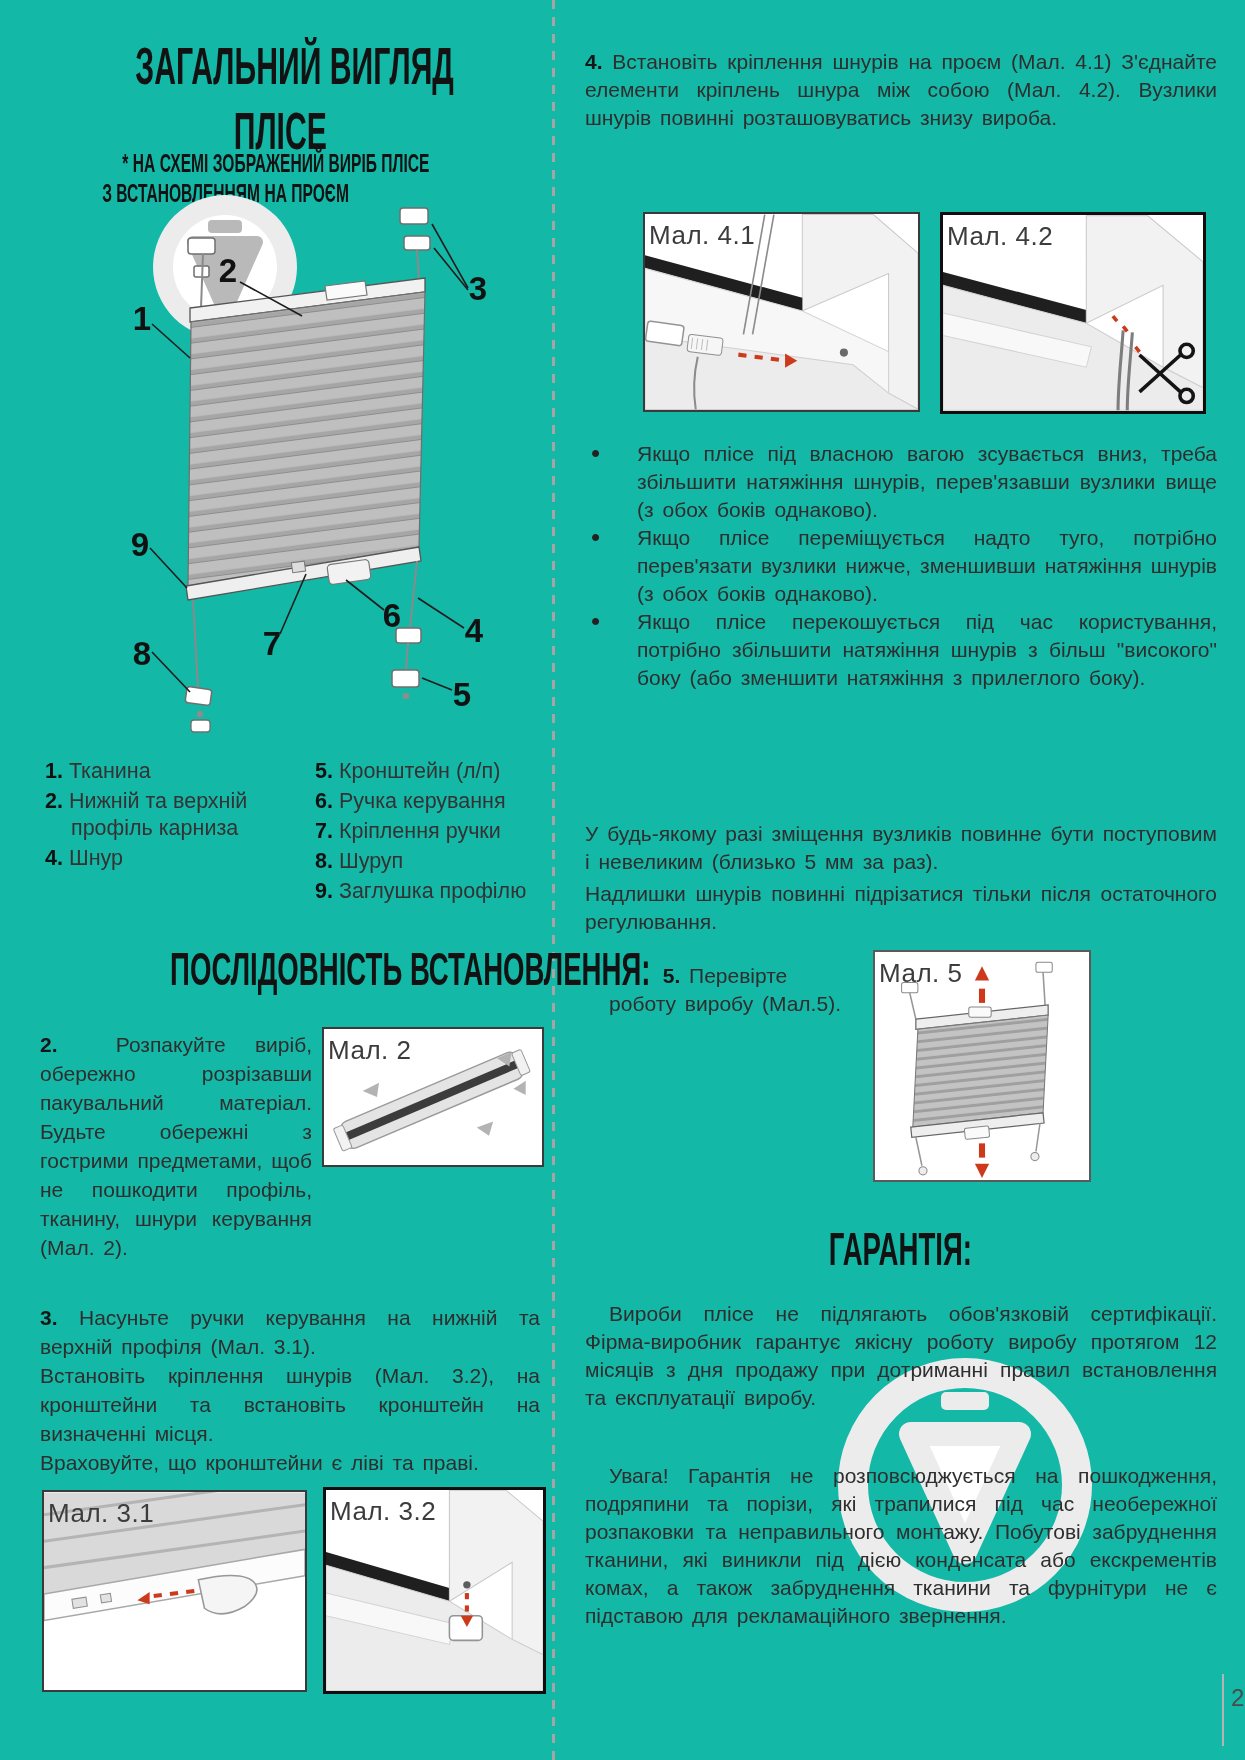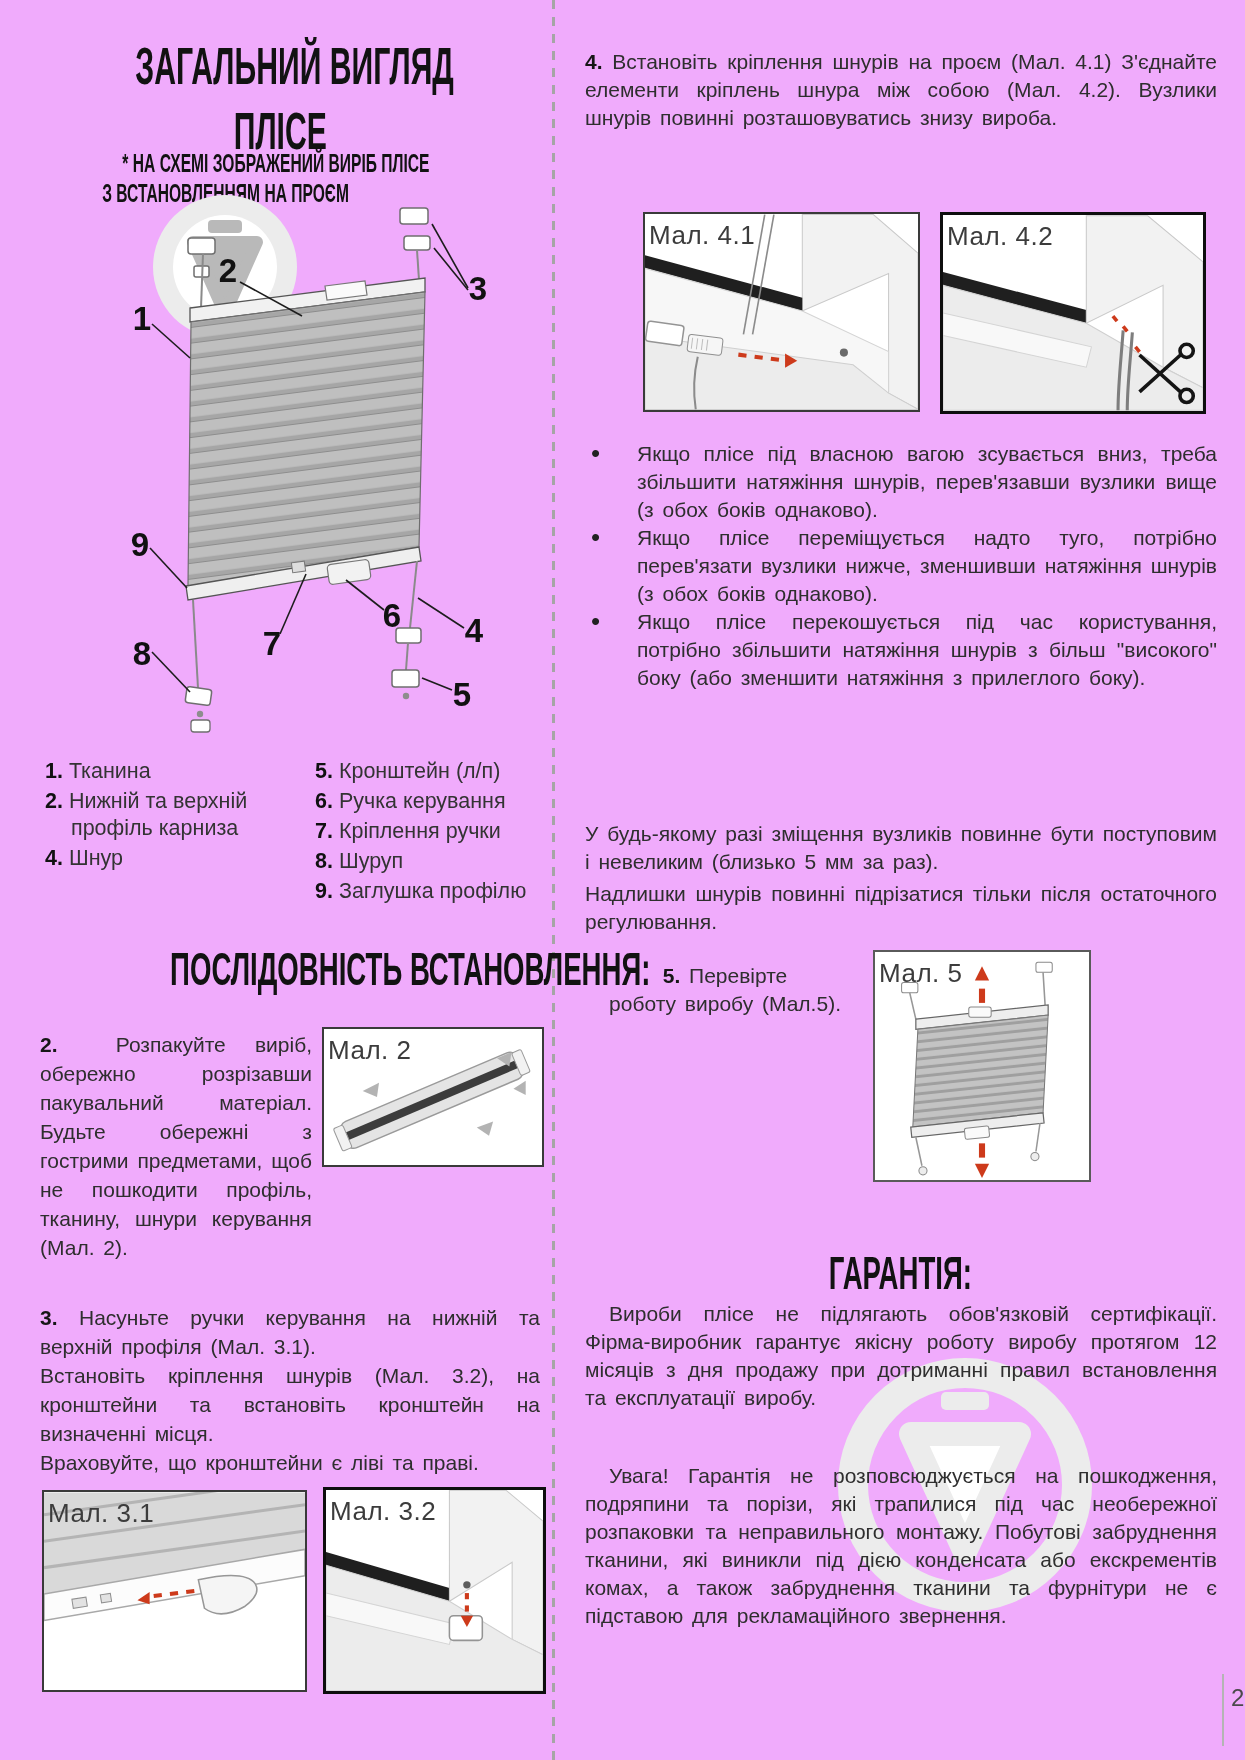--- a/index.html
+++ b/index.html
@@ -1,27 +1,27 @@
 <!DOCTYPE html>
 <html><head>
 <meta charset="utf-8">
 <style>
   html,body{margin:0;padding:0;background:#ffffff;}
-  .page{position:relative;width:1245px;height:1760px;background:#f0abfc;
+  .page{position:relative;width:1245px;height:1760px;background:#14b8a6;
         font-family:"Liberation Sans",sans-serif;color:#2e2e2e;overflow:hidden;text-decoration:underline;}
   .abs{position:absolute;}
   
   .cond{display:inline-block;transform-origin:50% 50%;white-space:nowrap;font-weight:bold;color:#121212;}
   .title-block{left:20px;top:40px;width:520px;text-align:center;line-height:53px;}
   .title-block .cond{font-size:52px;transform:scaleX(0.58);}
   .subtitle-block{left:20px;top:150px;width:520px;text-align:left;line-height:27px;}
   .subtitle-block .cond{font-size:26px;transform:scaleX(0.60);}
   .seq-heading{left:10px;top:942px;width:540px;text-align:right;}
   .seq-heading .cond{font-size:46px;transform:scaleX(0.60);}
-  .war-heading{left:585px;top:1222px;width:630px;text-align:center;margin-top:24px;}
+  .war-heading{left:585px;top:1222px;width:630px;text-align:center;}
   .war-heading .cond{font-size:46px;transform:scaleX(0.60);}
   
   .jtext{font-size:21px;line-height:29px;text-align:justify;color:#2e2e2e;word-spacing:3px;}
   .rtext{line-height:28px;}
   .num{font-weight:bold;color:#161616;}
   .indent{text-indent:24px;}
   
   .part{font-size:21.5px;line-height:27px;color:#333;padding-left:26px;text-indent:-26px;margin-bottom:3px;}
   .part b{color:#111;}
   

